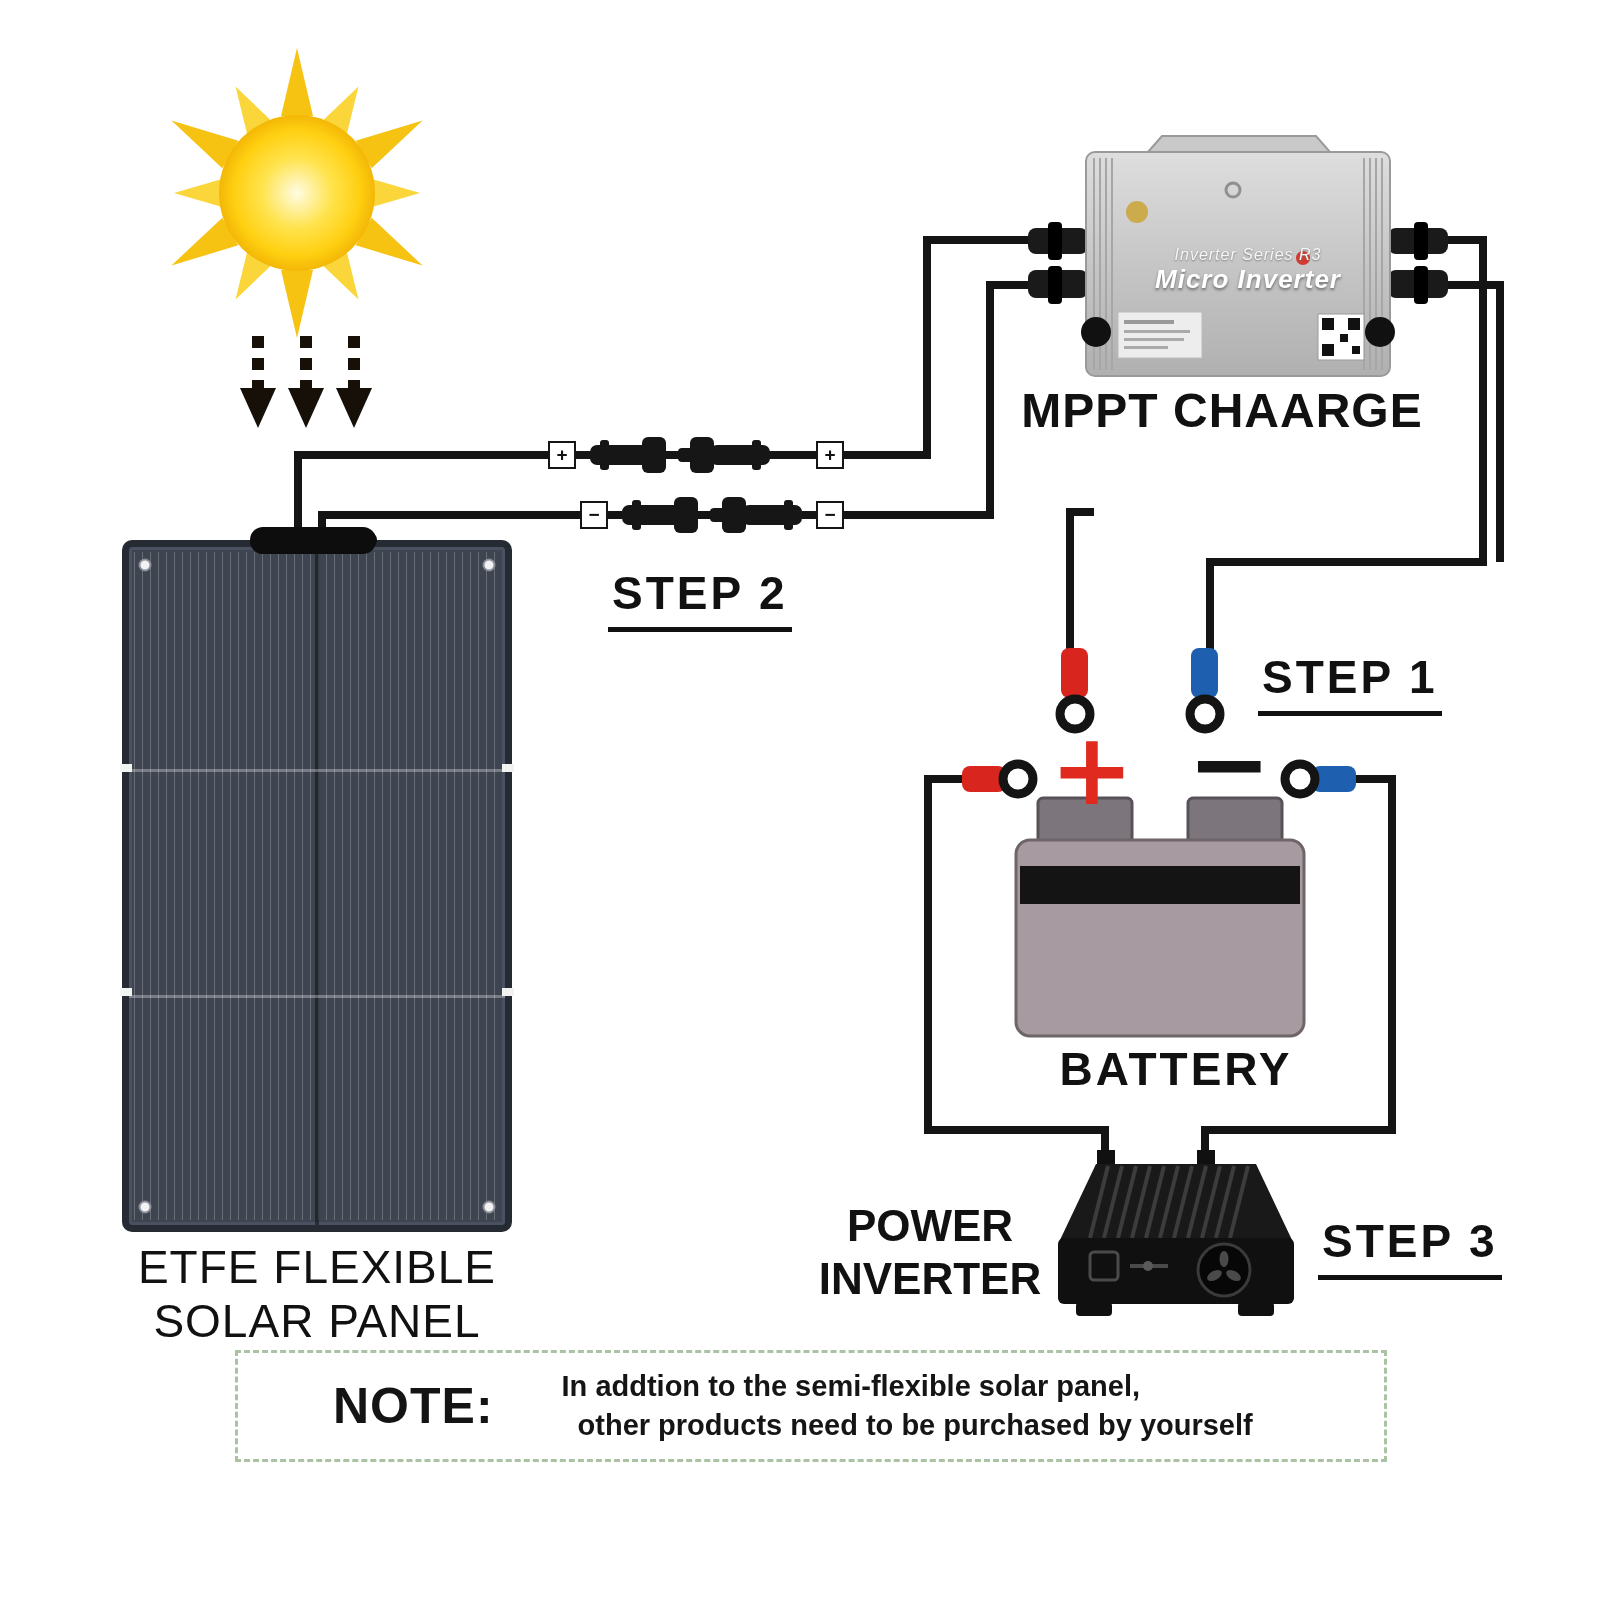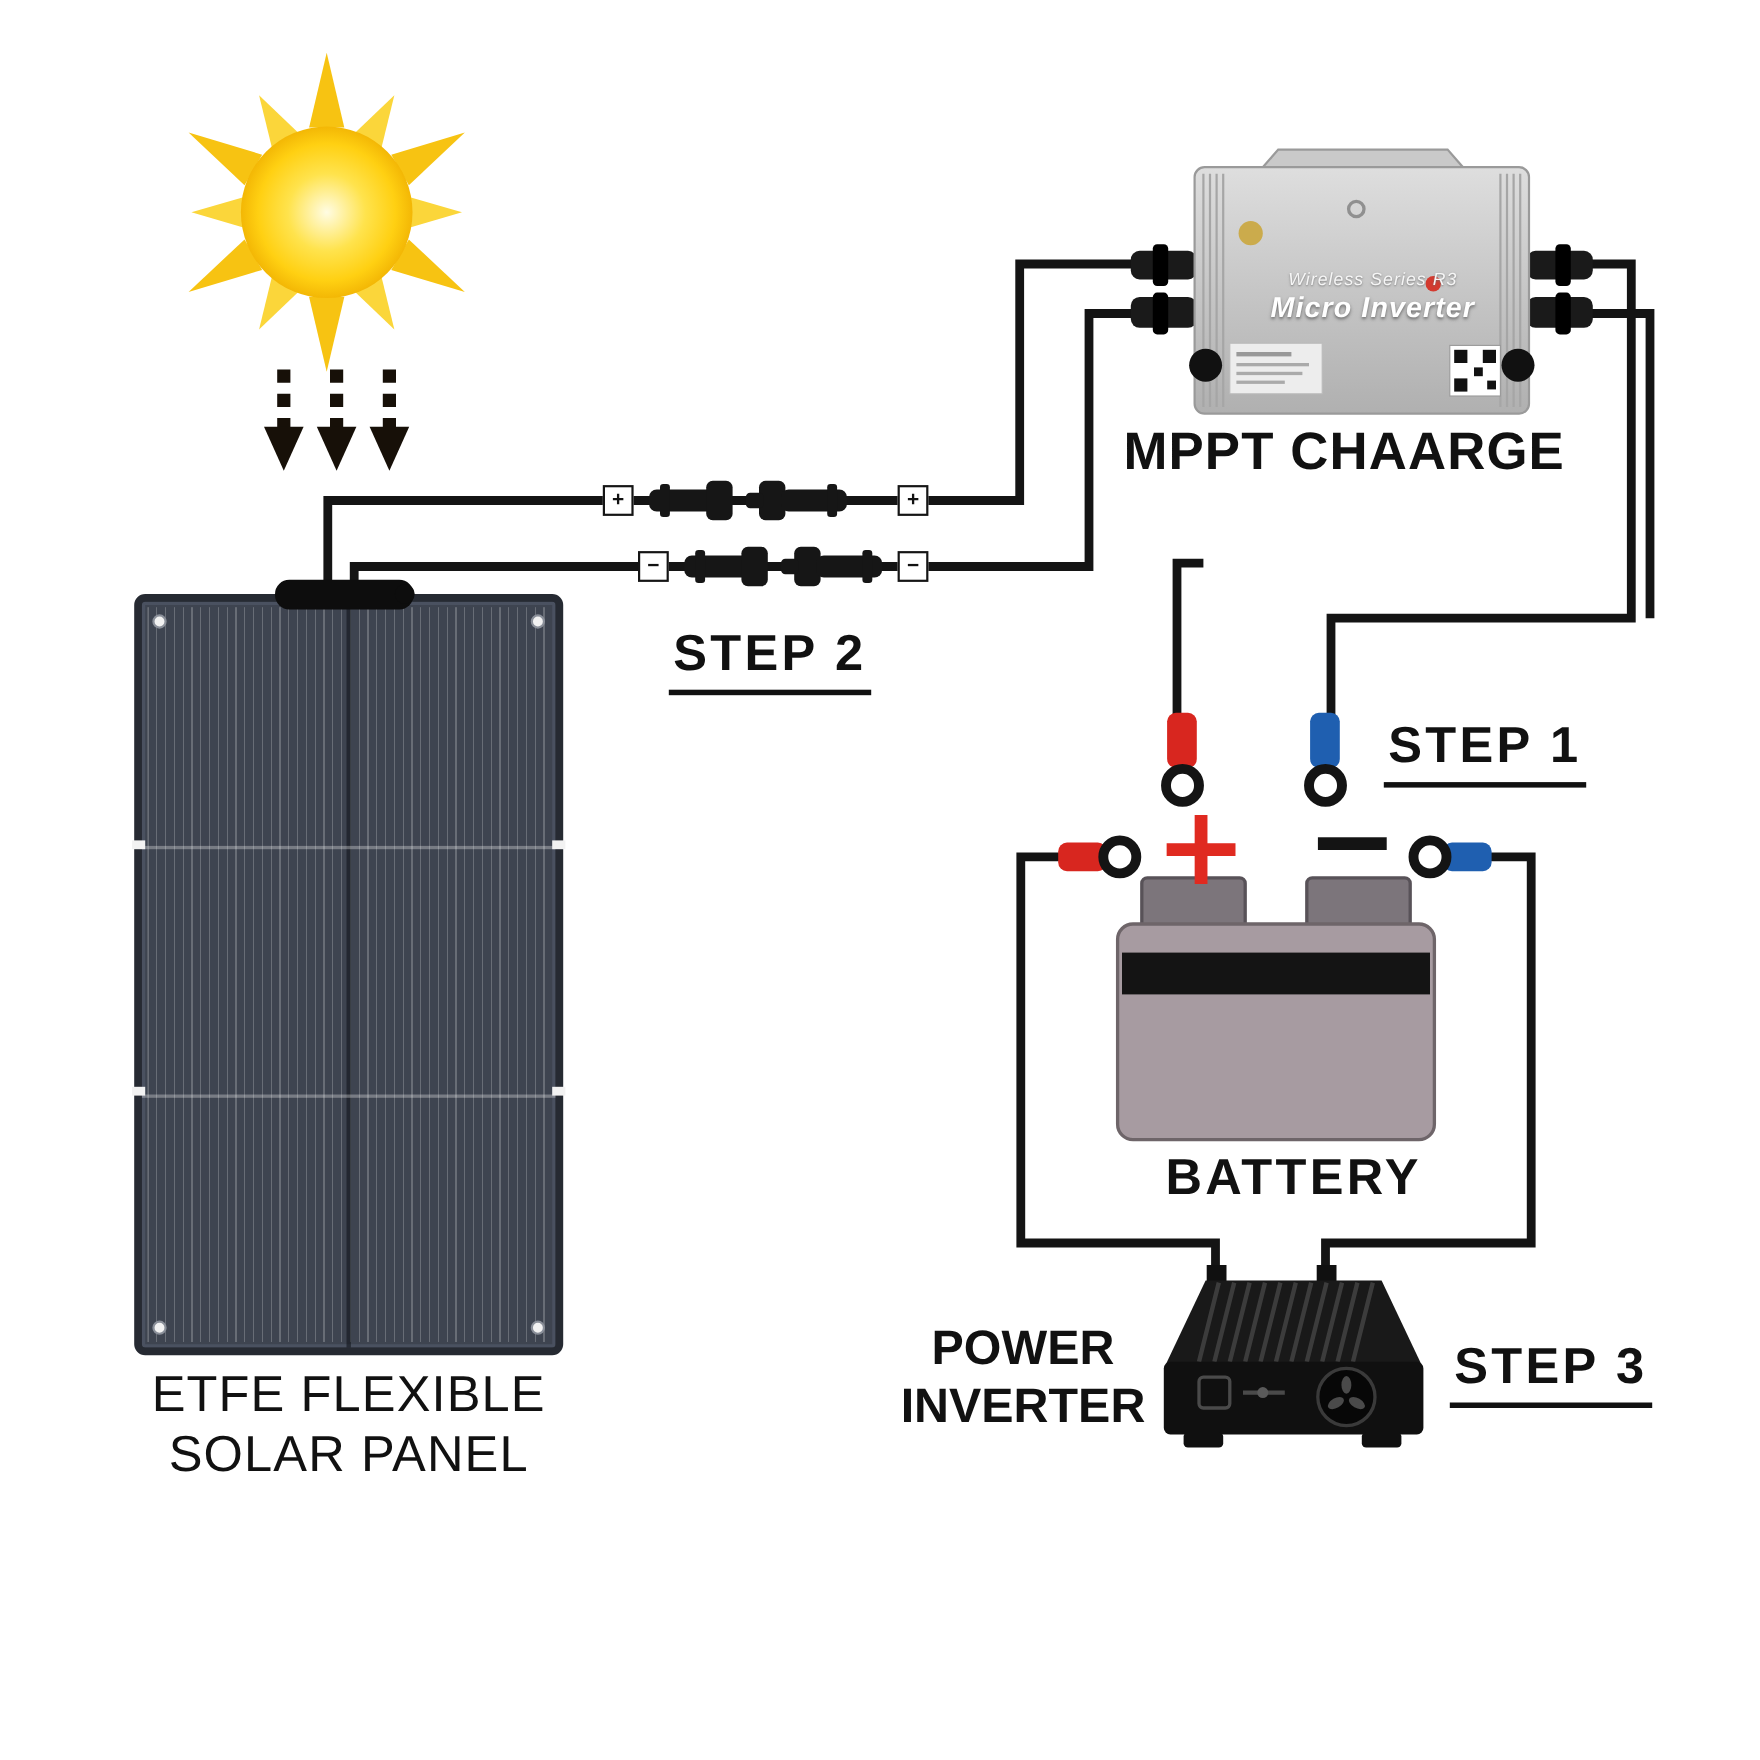--- a/index.html
+++ b/index.html
@@ -231,21 +231,21 @@
       <rect x="1238" y="1302" width="36" height="14" rx="4" fill="#101010"></rect>
     </g>
   </svg>
 
   <div class="marker" style="left:548px; top:441px">+</div>
   <div class="marker" style="left:816px; top:441px">+</div>
   <div class="marker" style="left:580px; top:501px">−</div>
   <div class="marker" style="left:816px; top:501px">−</div>
 
   <div class="lbl abs inv-text">
-    <div class="inv-sub">Wireless Series R3</div>
+    <div class="inv-sub">Inverter Series R3</div>
     <div class="inv-title">Micro Inverter</div>
   </div>
 
   <div class="lbl mppt">
     <div>MPPT CHAARGE</div>
   </div>
 
   <div class="lbl" style="left:608px; top:566px">
     <span class="step">STEP 2</span>
   </div>
@@ -264,14 +264,21 @@
   <div class="lbl pi-lbl">
     <div>POWER</div>
     <div>INVERTER</div>
   </div>
 
   <div class="lbl panel-lbl">
     <div>ETFE FLEXIBLE</div>
     <div>SOLAR PANEL</div>
   </div>
 
+  <div class="note-box">
+    <div class="note-title">NOTE:</div>
+    <div class="note-text">
+      <div class="l1">In addtion to the semi-flexible solar panel,</div>
+      <div class="l2">other products need to be purchased by yourself</div>
+    </div>
+  </div>
 
 </div>
 
 </body></html>

